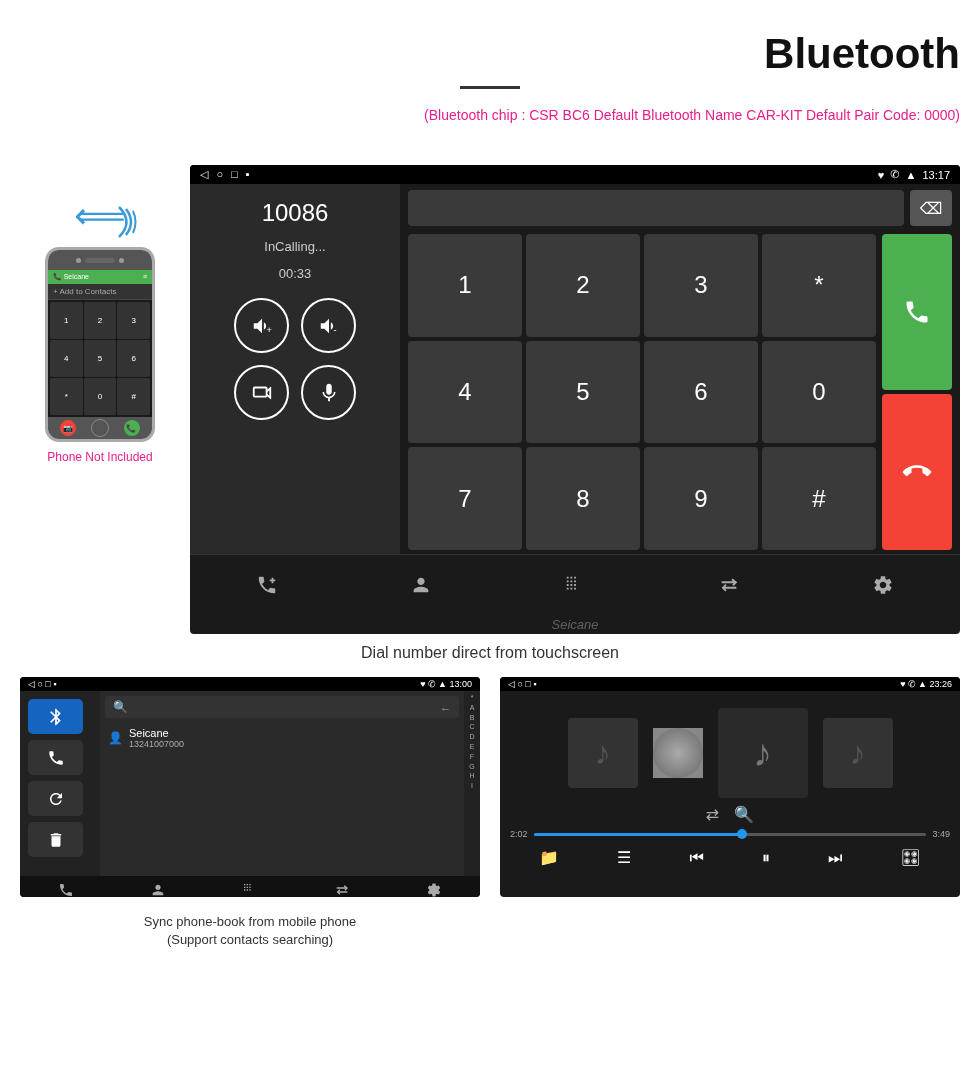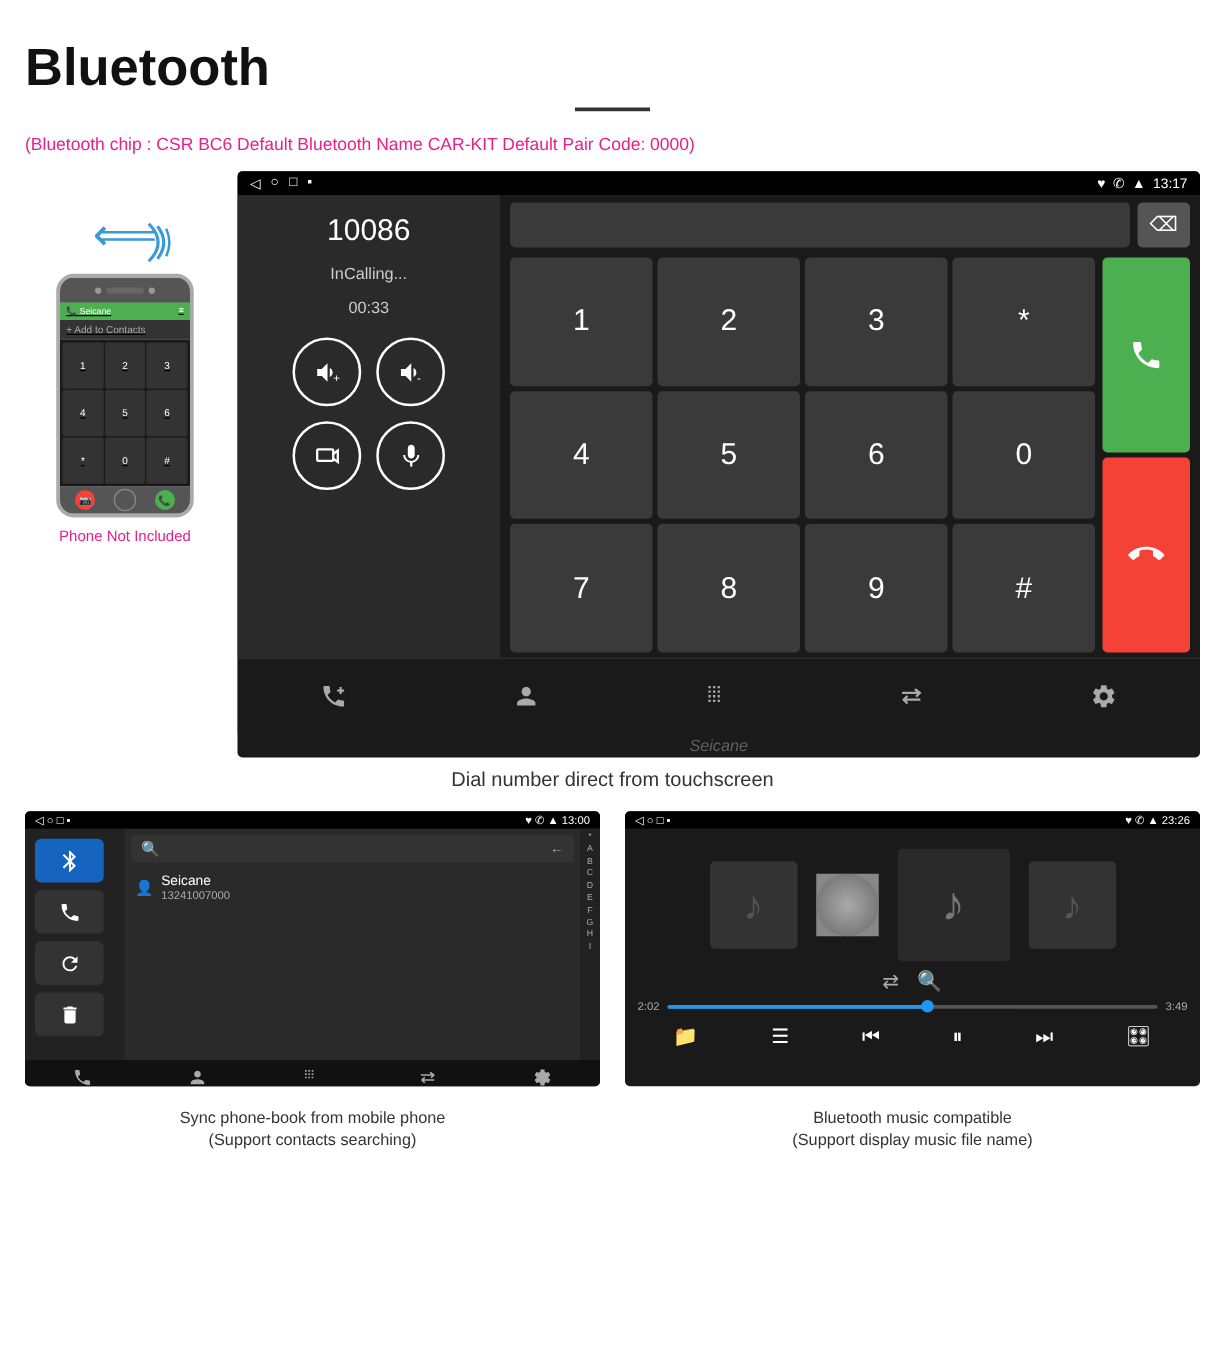--- a/index.html
+++ b/index.html
@@ -6,22 +6,22 @@
     body {
       font-family: Arial, sans-serif;
       background: #fff;
       width: 980px;
       min-height: 1086px;
       overflow-x: hidden;
     }
 
     
     .page-header {
-      text-align: left;
-      padding: 30px 20px 14px;
+      text-align: right;
+      padding: 30px 20px 26px;
     }
     .page-title {
       font-size: 42px;
       font-weight: 900;
       color: #111;
       margin-bottom: 8px;
     }
     .title-underline {
       width: 60px;
       height: 3px;
@@ -30,20 +30,21 @@
     }
     .page-subtitle {
       font-size: 15px;
       color: #333;
       line-height: 1.6;
       margin-bottom: 6px;
     }
     .page-specs {
       font-size: 14px;
       color: #e91e8c;
+      margin-bottom: 16px;
     }
 
     
     .main-content {
       display: flex;
       padding: 0 20px;
       gap: 10px;
       align-items: flex-start;
     }
 
@@ -89,21 +90,20 @@
       justify-content: center;
       align-items: center;
       gap: 4px;
     }
     .phone-dot { width: 5px; height: 5px; border-radius: 50%; background: #999; }
     .phone-screen {
       flex: 1;
       background: #222;
       display: flex;
       flex-direction: column;
-      text-decoration: underline;
     }
     .phone-screen-header {
       background: #4CAF50;
       color: white;
       font-size: 7px;
       padding: 3px 5px;
       display: flex;
       justify-content: space-between;
     }
     .phone-dialpad {
@@ -803,19 +803,15 @@
             <span class="music-ctrl-btn">📁</span>
             <span class="music-ctrl-btn">☰</span>
             <span class="music-ctrl-btn">⏮</span>
             <span class="music-ctrl-btn">⏸</span>
             <span class="music-ctrl-btn">⏭</span>
             <span class="music-ctrl-btn">🎛</span>
           </div>
         </div>
       </div>
     </div>
-    <div class="bottom-caption">
-      <span>Bluetooth music compatible</span><br>
-      <span>(Support display music file name)</span>
-    </div>
   </div>
 
 </div>
 
 </body></html>

